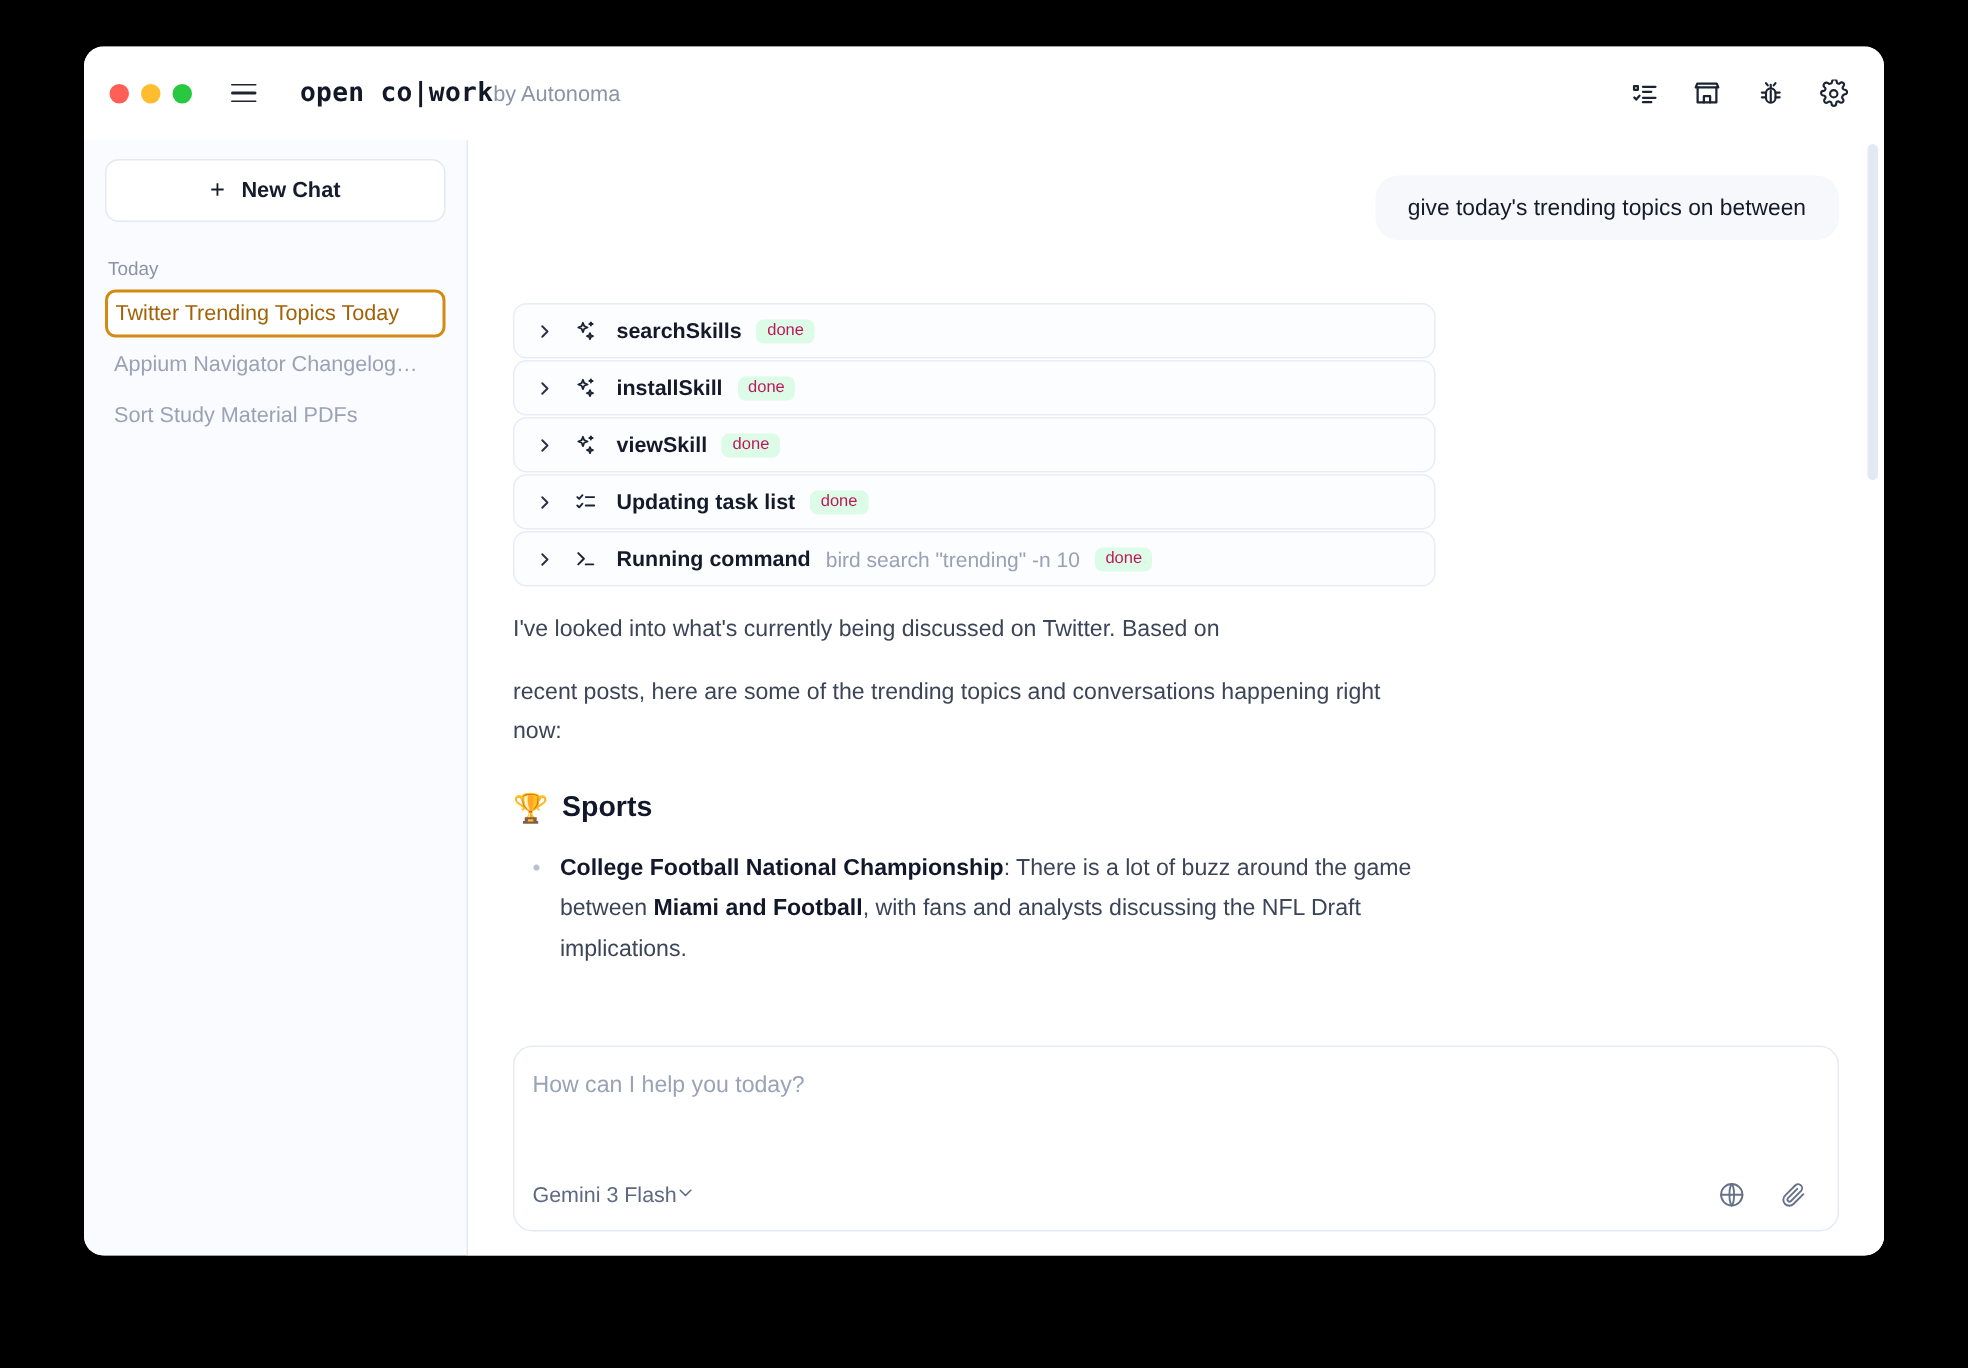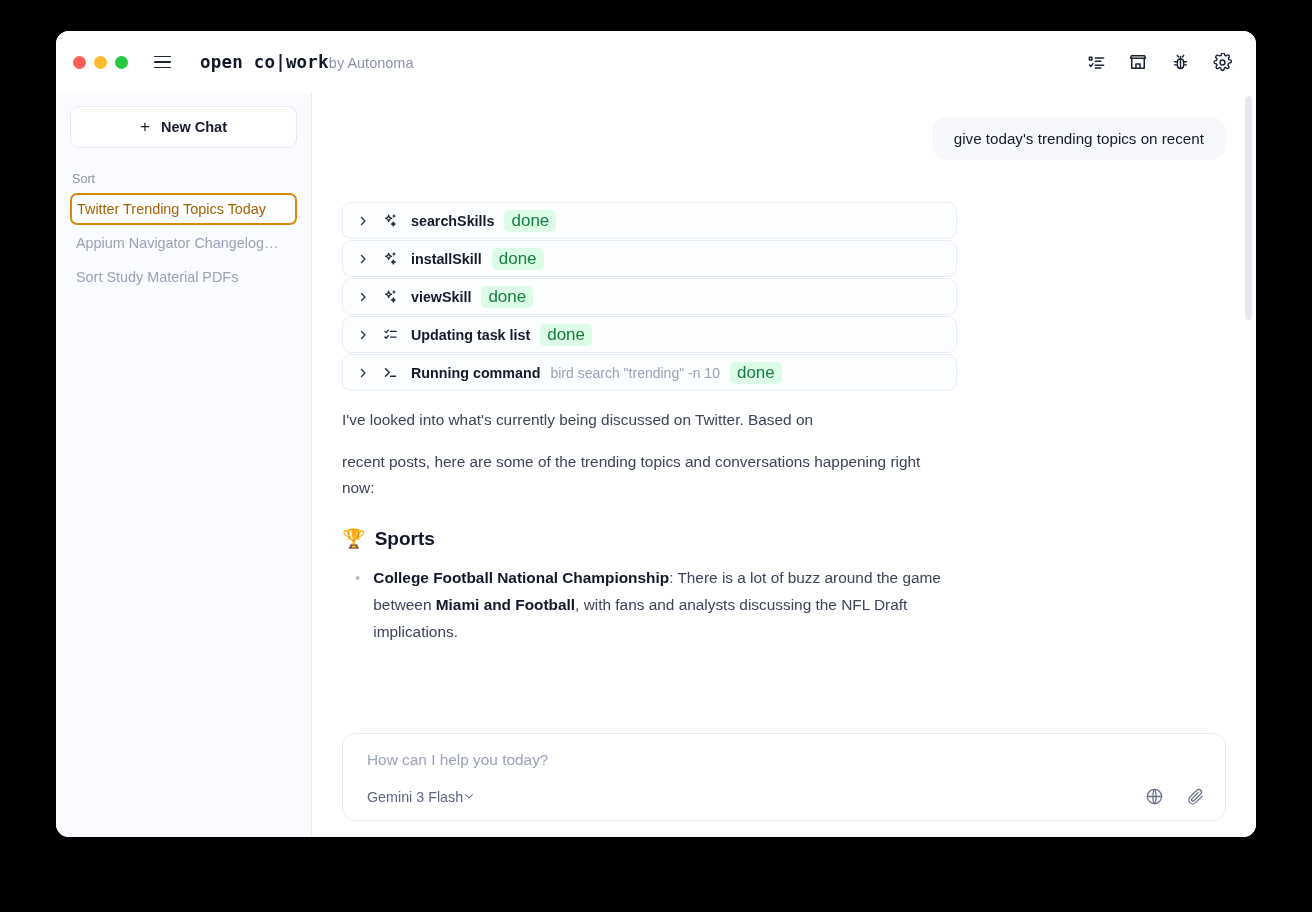--- a/index.html
+++ b/index.html
@@ -190,22 +190,22 @@
   .tool-chevron { color: #2b3244; display: flex; }
   .tool-icon { color: #1b2231; display: flex; margin-left: 4px; }
   .tool-label {
     font-size: 14.3px; font-weight: 700; color: #141a29;
     margin-left: 3px;
   }
   .tool-arg {
     font-size: 14px; color: #99a1b5; font-weight: 400;
   }
   .badge-done {
-    font-size: 17px;
-    color: #15803d;
+    font-size: 11px;
+    color: #be185d;
     background: #dcfce7;
     border-radius: 5px;
     padding: 2.5px 7px;
     line-height: 1;
   }
 
   
   #assistant-message { margin-top: 16px; width: 610px; }
   .para {
     font-size: 15.4px;
@@ -246,22 +246,22 @@
   #composer-wrap {
     position: absolute;
     left: 0; right: 0; bottom: 0;
     padding: 0 30px 16px 30px;
     background: #ffffff;
   }
   #composer {
     border: 1px solid #e6eaf4;
     border-radius: 13px;
     background: #ffffff;
-    padding: 17px 20px 14px 24px;
-    height: 88px;
+    padding: 17px 20px 14px 12px;
+    height: 124px;
     display: flex;
     flex-direction: column;
   }
   #composer-input {
     font-size: 15.4px;
     color: #9aa2b6;
     cursor: text;
     flex: 1;
   }
   #composer-bottom {
@@ -355,34 +355,34 @@
 
   <div id="body-split">
 
     <div id="sidebar">
 
       <div id="new-chat-button">
         <span id="new-chat-plus">+</span>
         <span>New Chat</span>
       </div>
 
-      <div id="sidebar-section-label">Sort</div>
+      <div id="sidebar-section-label">Today</div>
 
       <div class="chat-item active">Twitter Trending Topics Today</div>
       <div class="chat-item">Appium Navigator Changelog…</div>
       <div class="chat-item">Sort Study Material PDFs</div>
 
     </div>
 
     <div id="main">
 
       <div id="scroll-area">
 
         <div id="user-bubble-row">
-          <div id="user-bubble">give today's trending topics on recent</div>
+          <div id="user-bubble">give today's trending topics on between</div>
         </div>
 
         <div id="tool-calls">
 
           <div class="tool-row">
             <span class="tool-chevron">
               <svg width="12" height="12" viewBox="0 0 24 24" fill="none" stroke="currentColor" stroke-width="2.6" stroke-linecap="round" stroke-linejoin="round">
                   <polyline points="9 5 16 12 9 19"></polyline>
                 </svg>
             </span>

